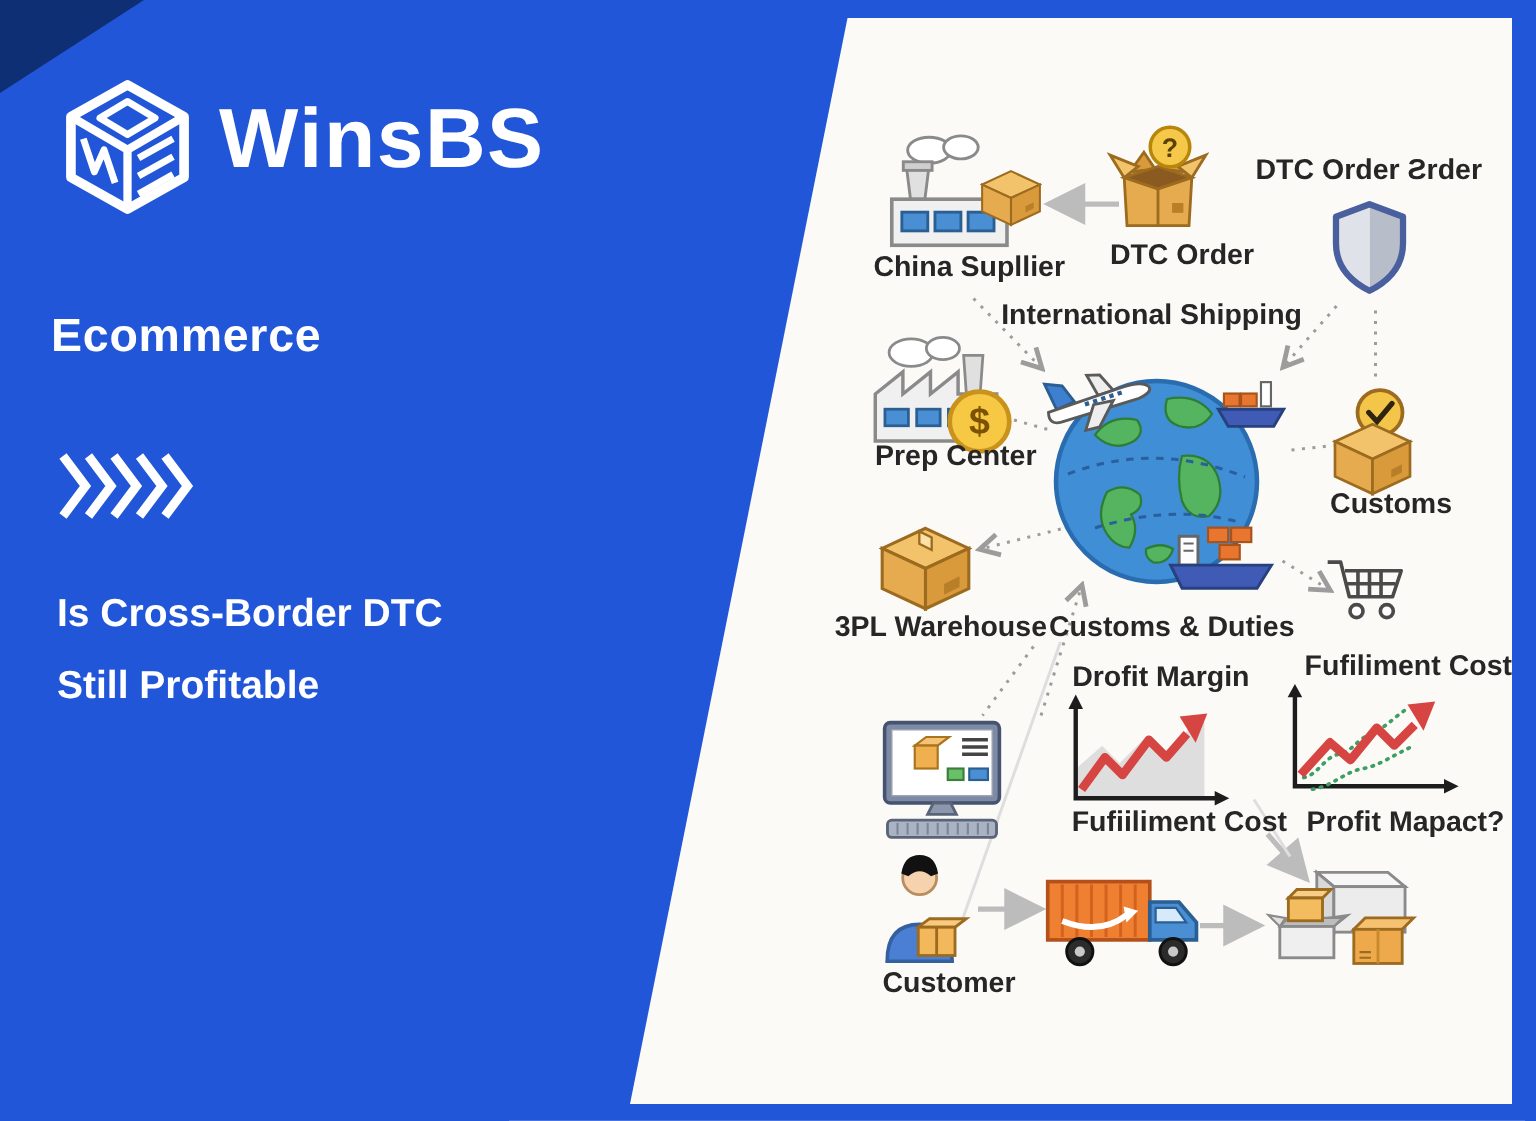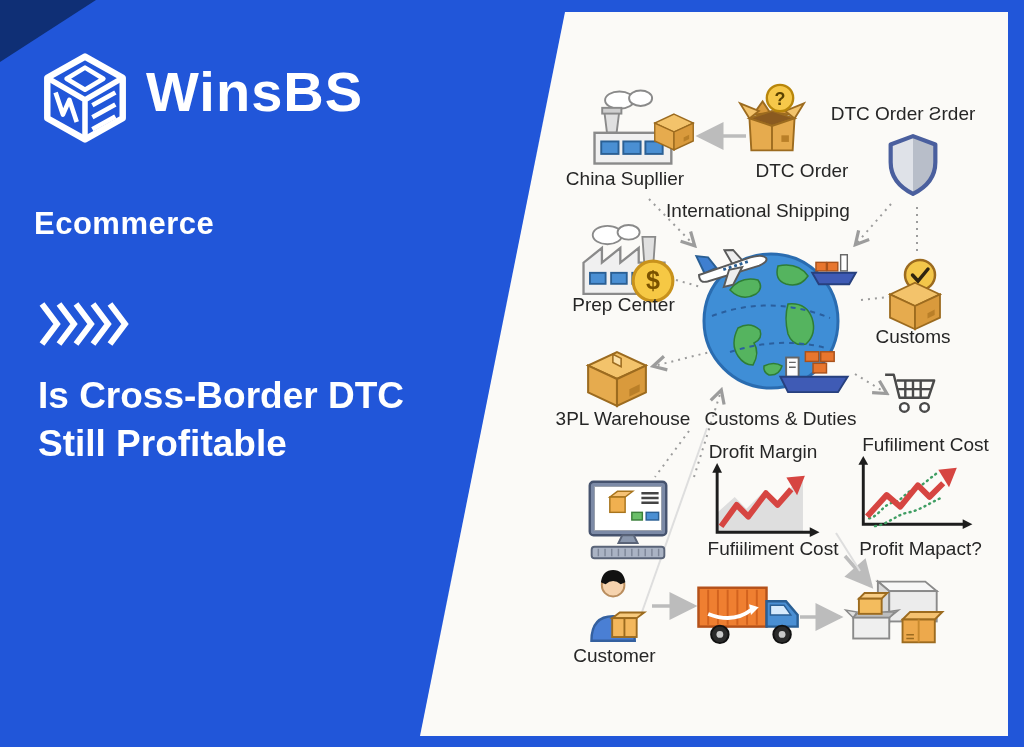--- a/index.html
+++ b/index.html
@@ -7,28 +7,28 @@
          font-family:"Liberation Sans",sans-serif;background:#2156d9;padding-left:32px;}
   
   .corner-tri{position:absolute;left:0;top:0;width:96px;height:62px;background:#0f2f75;
               clip-path:polygon(0 0,100% 0,0 100%);}
   .logo-cube{position:absolute;left:40px;top:52px;}
   .brand-name{position:absolute;left:146px;top:56px;color:#fff;font-size:56px;font-weight:700;
               letter-spacing:1px;line-height:72px;}
   .category{position:absolute;left:34px;top:206px;color:#fff;font-size:31px;font-weight:700;
             letter-spacing:.5px;}
   .chevrons{position:absolute;left:38px;top:300px;}
-  .headline{position:absolute;left:38px;top:372px;width:460px;color:#fff;font-size:37px;
+  .headline{position:absolute;left:38px;top:384px;width:460px;color:#fff;font-size:26px;
             font-weight:700;line-height:48px;}
   
   .panel{position:absolute;inset:0;background:#fbfaf7;
          clip-path:polygon(565px 12px,1008px 12px,1008px 736px,420px 736px);}
   
   .node{position:absolute;}
-  .label{position:absolute;text-align:center;color:#262626;font-size:19px;font-weight:400;
+  .label{position:absolute;text-align:right;color:#262626;font-size:19px;font-weight:700;
          line-height:1.12;}
   .connectors{position:absolute;left:0;top:0;pointer-events:none;}
   svg{display:block;}
 </style>
 </head>
 <body>
 
 <div id="stage">
 
   <div class="corner-tri"></div>
@@ -129,21 +129,21 @@
       <path d="M36,34 V60" stroke="#9c6b1f" stroke-width="2"></path>
       <rect x="46" y="44" width="8" height="7" fill="#b97f28"></rect>
     </svg>
   </div>
   <div class="node" style="left:764px;top:82px;">
     <svg width="32" height="32" viewBox="0 0 34 34">
       <circle cx="17" cy="17" r="14" fill="#f6c84a" stroke="#b8860b" stroke-width="2.5"></circle>
       <text x="17" y="24" text-anchor="middle" font-size="19" font-weight="bold" fill="#5a4200">?</text>
     </svg>
   </div>
-  <div class="label" style="left:742px;top:160px;width:120px;">DTC Order</div>
+  <div class="label" style="left:716px;top:160px;width:120px;">DTC Order</div>
 
   <div class="label" style="left:818px;top:103px;width:170px;">DTC Order Ƨrder</div>
   <div class="node" style="left:886px;top:133px;">
     <svg width="54" height="64" viewBox="0 0 58 68">
       <path d="M29,3 L53,12 V31 C53,47 43,58 29,65 Z" fill="#b8bec9"></path>
       <path d="M29,3 L5,12 V31 C5,47 15,58 29,65 Z" fill="#dfe2e8"></path>
       <path d="M29,3 L53,12 V31 C53,47 43,58 29,65 C15,58 5,47 5,31 V12 Z" fill="none" stroke="#4a5f9e" stroke-width="4.5" stroke-linejoin="round"></path>
     </svg>
   </div>
 

